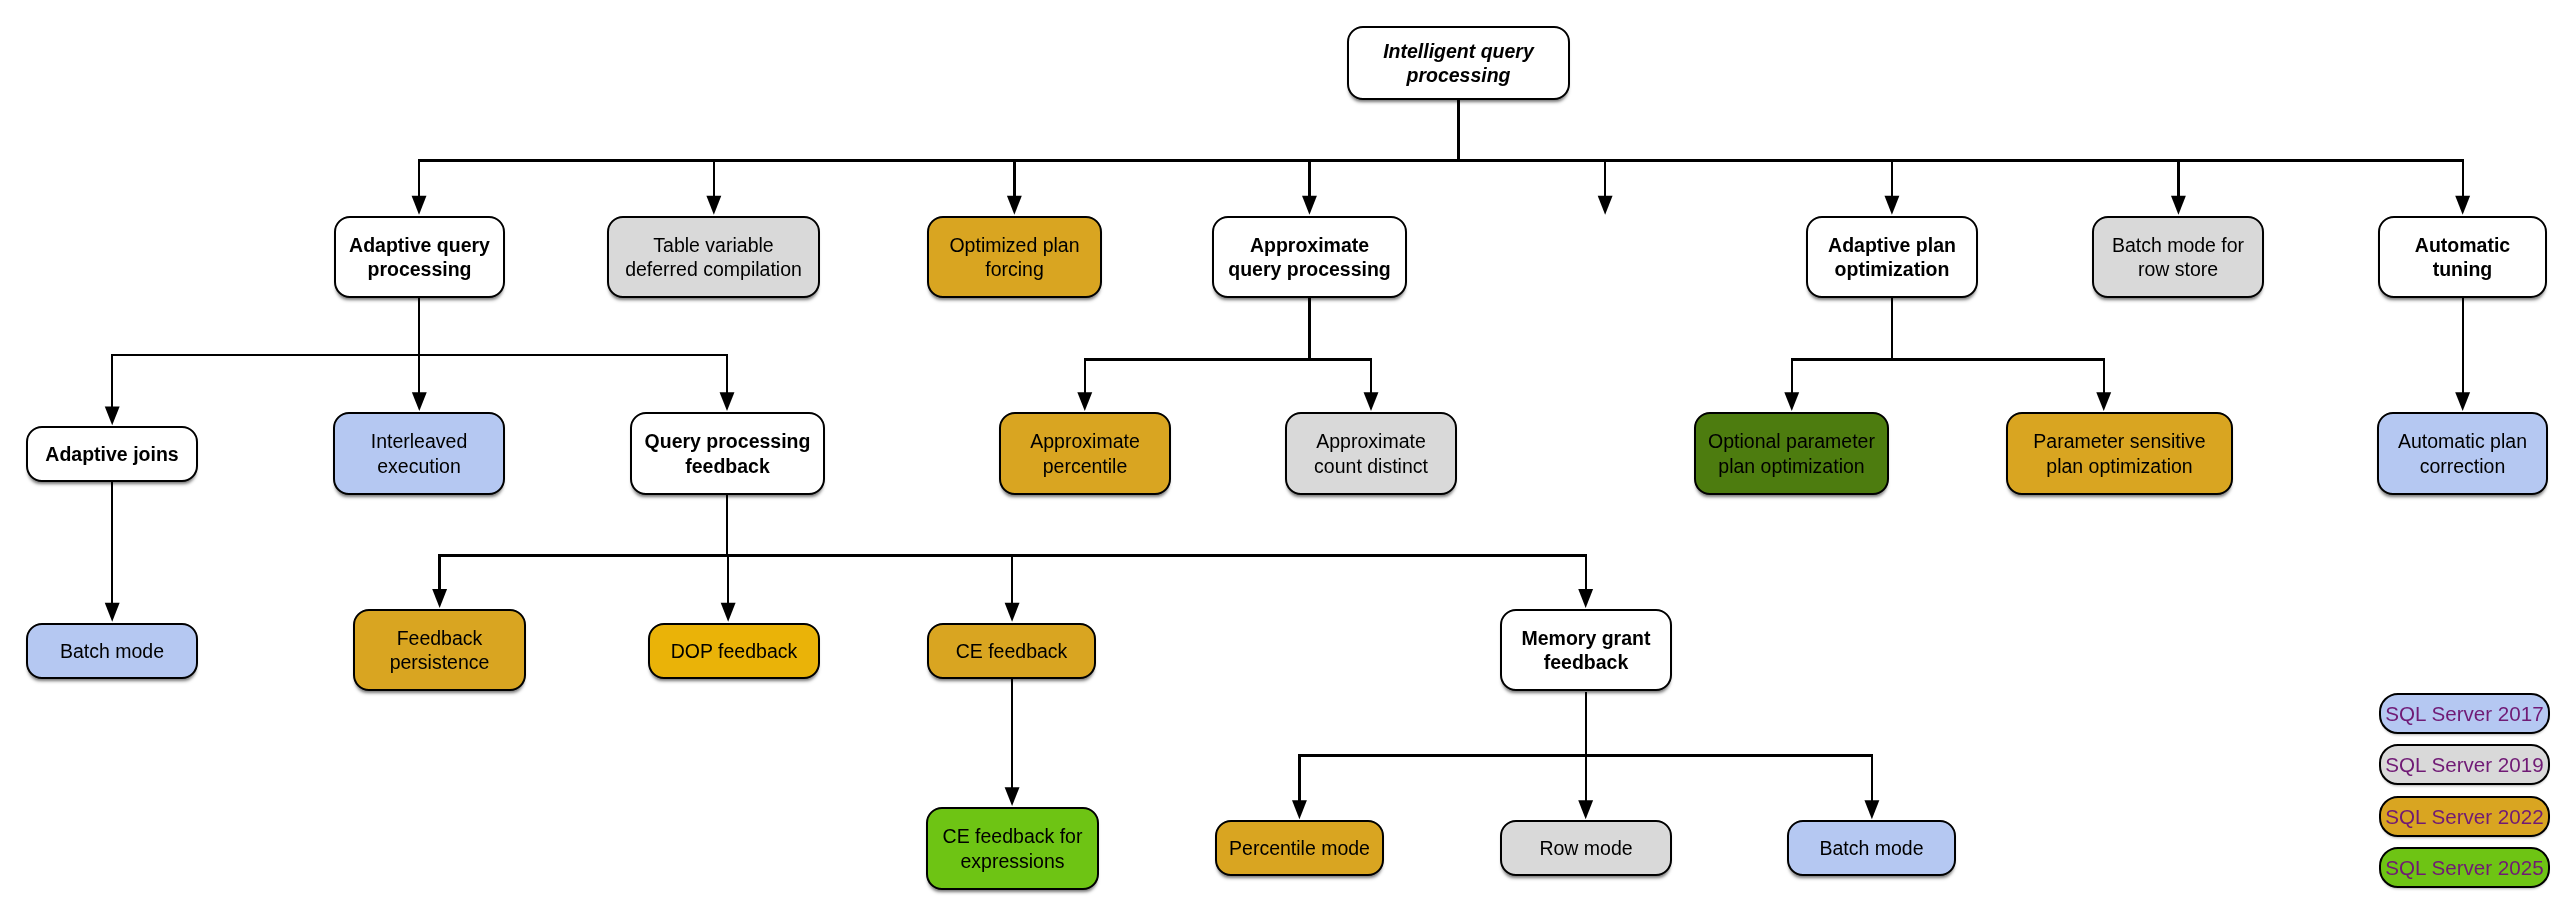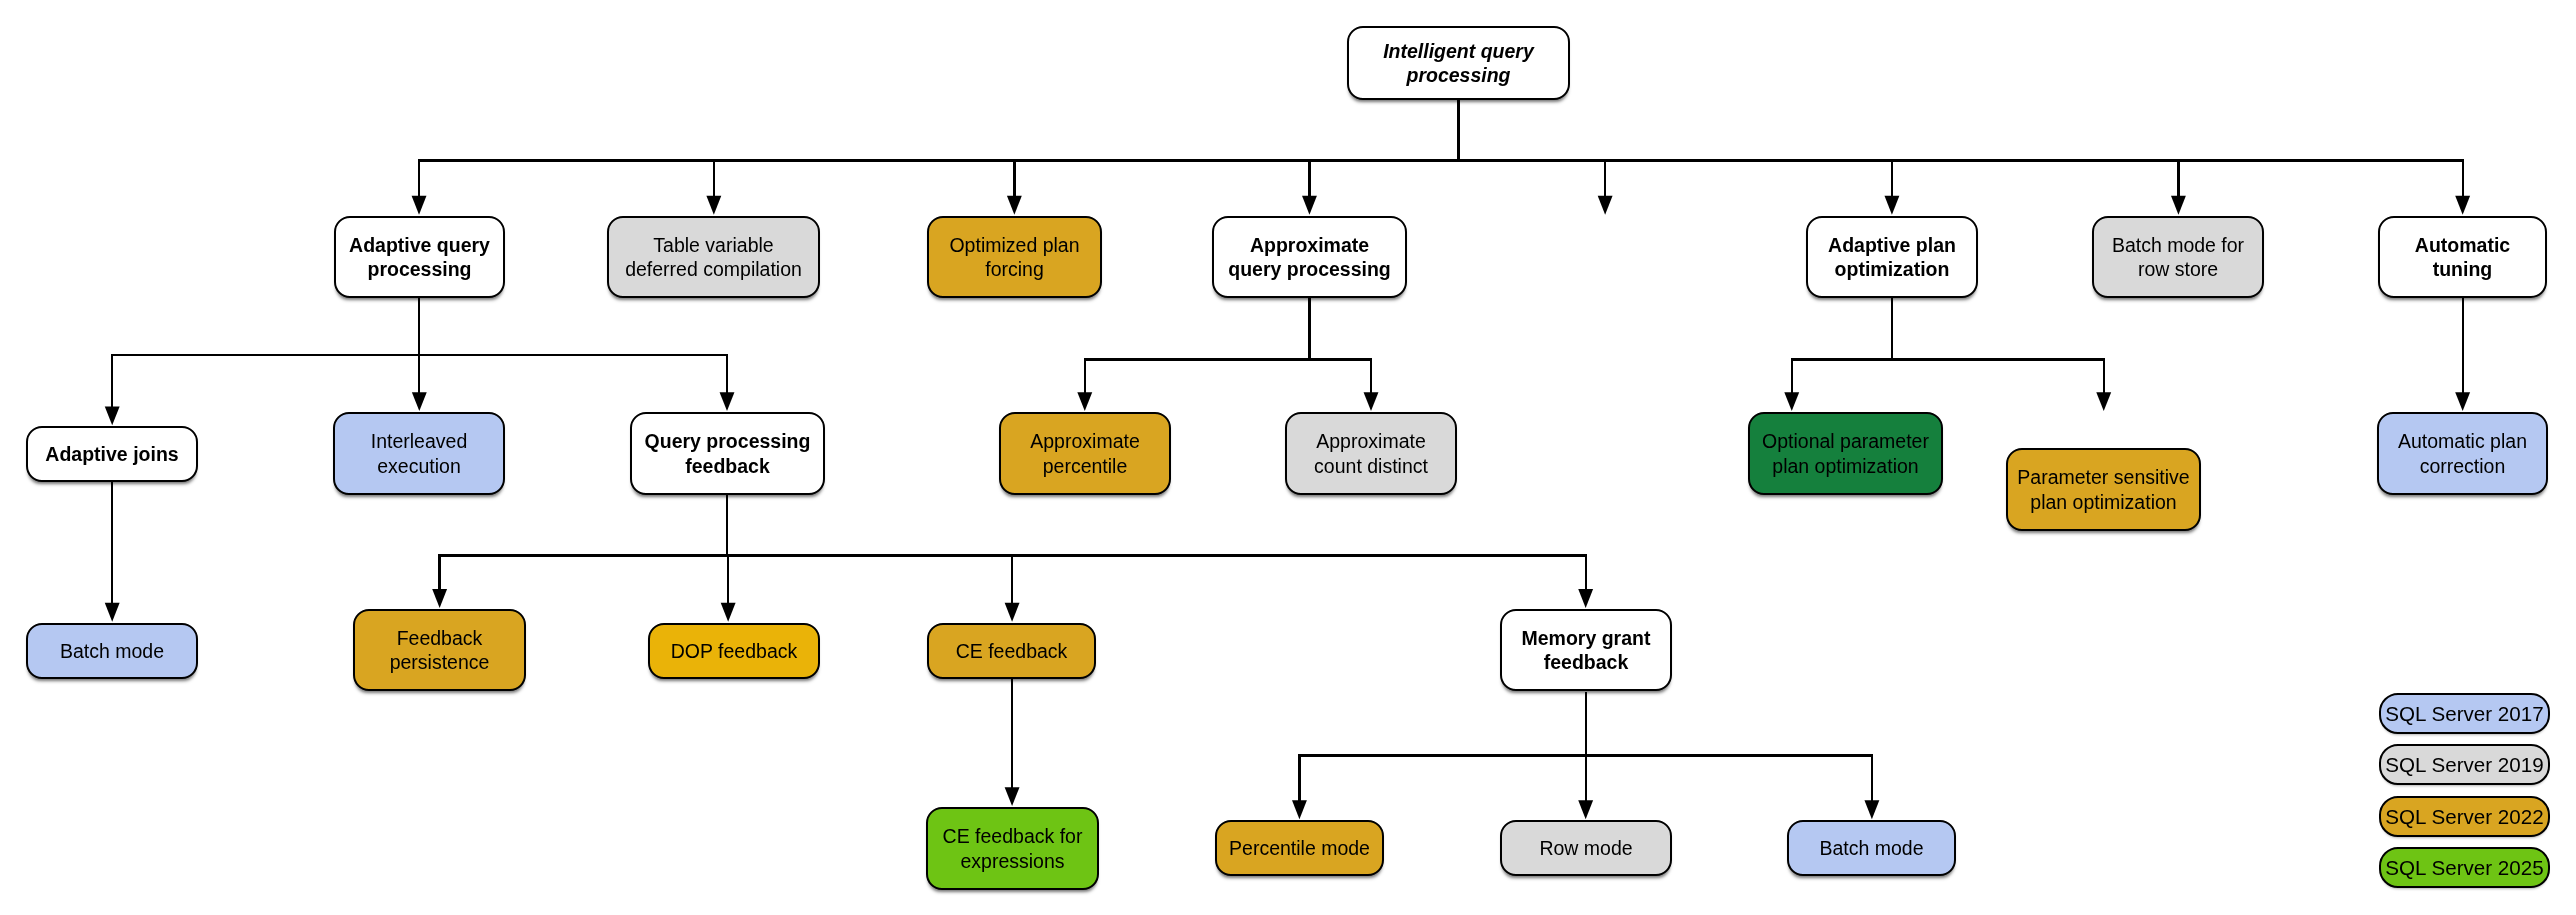--- a/index.html
+++ b/index.html
@@ -15,21 +15,21 @@
     font-size:19.5px;line-height:1.25;color:#000;
     padding:0 3.4px;
     box-shadow:0 4px 3.4px -2.9px rgba(0,0,0,0.55);
     background:#fff;
   }
   .node.bold{font-weight:700;}
   .legend-pill{
     position:absolute;box-sizing:border-box;width:171px;height:41px;
     display:flex;align-items:center;justify-content:center;
     border:2.3px solid #000;border-radius:19px;
-    font-size:20.6px;color:#000000;
+    font-size:20.6px;color:#701a75;
     box-shadow:0 2.9px 2.9px -2.3px rgba(0,0,0,0.4);
   }
 </style>
 </head>
 <body>
 
 <div id="diagram">
   <svg id="wires" xmlns="http://www.w3.org/2000/svg" viewBox="0 0 4500 1600">
       <line x1="2548" y1="175" x2="2548" y2="282" stroke="#000000" stroke-width="4" shape-rendering="crispEdges"></line>
       <line x1="730" y1="280" x2="4304" y2="280" stroke="#000000" stroke-width="5" shape-rendering="crispEdges"></line>
@@ -116,23 +116,23 @@
 tuning</div>
     <div class="node bold" style="left: 26px; top: 426px; width: 172px; height: 56px; background: rgb(255, 255, 255);">Adaptive joins</div>
     <div class="node" style="left: 333px; top: 412px; width: 172px; height: 83px; background: rgb(181, 200, 242);">Interleaved
 execution</div>
     <div class="node bold" style="left: 630px; top: 412px; width: 195px; height: 83px; background: rgb(255, 255, 255);">Query processing
 feedback</div>
     <div class="node" style="left: 999px; top: 412px; width: 172px; height: 83px; background: rgb(217, 165, 33);">Approximate
 percentile</div>
     <div class="node" style="left: 1285px; top: 412px; width: 172px; height: 83px; background: rgb(217, 217, 217);">Approximate
 count distinct</div>
-    <div class="node" style="left: 1748px; top: 412px; width: 195px; height: 83px; background: #15803d;">Optional parameter
+    <div class="node" style="left: 1694px; top: 412px; width: 195px; height: 83px; background: #4d7c0f;">Optional parameter
 plan optimization</div>
-    <div class="node" style="left: 2006px; top: 412px; width: 195px; height: 83px; background: rgb(217, 165, 33); margin-top: 36px;">Parameter sensitive
+    <div class="node" style="left: 2006px; top: 412px; width: 227px; height: 83px; background: rgb(217, 165, 33);">Parameter sensitive
 plan optimization</div>
     <div class="node" style="left: 2377px; top: 412px; width: 171px; height: 83px; background: rgb(181, 200, 242);">Automatic plan
 correction</div>
     <div class="node" style="left: 26px; top: 623px; width: 172px; height: 56px; background: rgb(181, 200, 242);">Batch mode</div>
     <div class="node" style="left: 353px; top: 609px; width: 173px; height: 82px; background: rgb(217, 165, 33);">Feedback
 persistence</div>
     <div class="node" style="left: 648px; top: 623px; width: 172px; height: 56px; background: #eab308;">DOP feedback</div>
     <div class="node" style="left: 927px; top: 623px; width: 169px; height: 56px; background: rgb(217, 165, 33);">CE feedback</div>
     <div class="node bold" style="left: 1500px; top: 609px; width: 172px; height: 82px; background: rgb(255, 255, 255);">Memory grant
 feedback</div>

